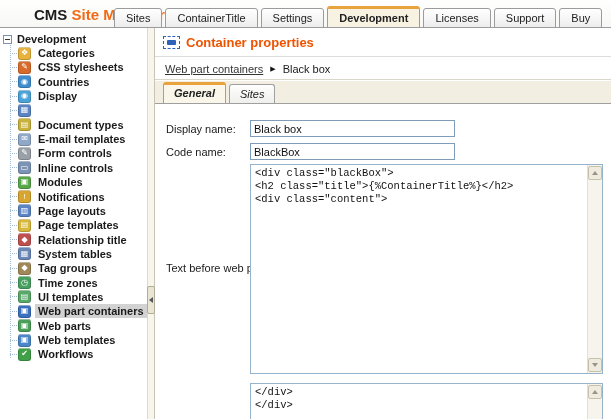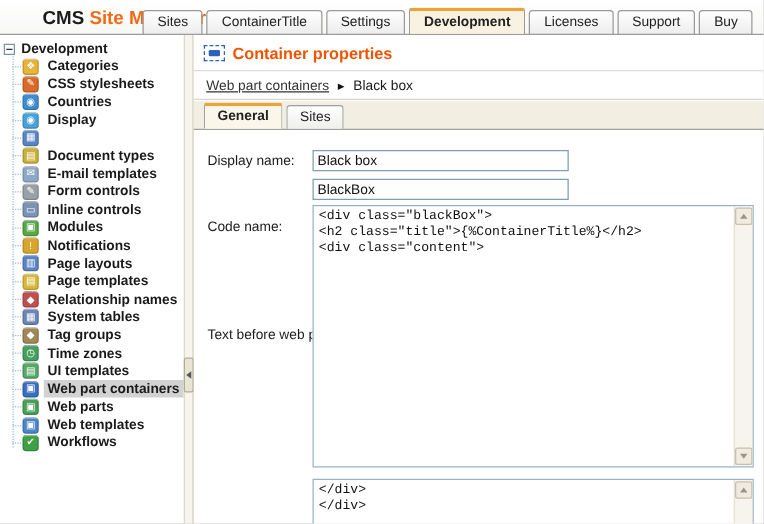--- a/index.html
+++ b/index.html
@@ -45,21 +45,21 @@
   .panel-header { position:absolute; left:0; top:0; width:534px; height:29px; background:#fff; border-bottom:1px solid #dcdcdc; }
   .ph-icon { position:absolute; left:8px; top:8px; width:17px; height:13px; border:1px dashed #2e62b8; background:#fff; display:flex; align-items:center; justify-content:center; }
   .ph-icon::after { content:""; width:9px; height:5px; background:#2e62b8; border-radius:1px; }
   .ph-title { position:absolute; left:31px; top:7px; font-size:13px; font-weight:bold; color:#ee5400; }
   .breadcrumb-row { position:absolute; left:0; top:30px; width:456px; height:22px; background:#fff; border-bottom:1px solid #d9d6ca; }
   .breadcrumb { position:absolute; left:10px; top:5px; display:flex; align-items:center; gap:7px; font-size:11px; }
   .bc-link { color:#333; text-decoration:underline; cursor:pointer; }
   .bc-sep { font-size:7px; color:#111; }
   .bc-current { color:#1a1a1a; }
   .subtab-strip { position:absolute; left:0; top:53px; width:456px; height:23px; background:#f2efe2; border-bottom:1px solid #9f9f9f; }
-  .subtabs { position:absolute; left:8px; bottom:0; display:flex; align-items:flex-end; gap:3px; }
+  .subtabs { position:absolute; left:8px; bottom:0; display:flex; align-items:flex-end; gap:3px;font-style:italic; }
   .stab { height:19px; line-height:18px; padding:0 10px; background:linear-gradient(#fefefe,#efefec); border:1px solid #a0a0a0; border-bottom:none; border-radius:3px 3px 0 0; font-size:11px; color:#222; cursor:pointer; }
   .stab.active { background:#faf6e9; border-top:3px solid #e8a33d; font-weight:bold; height:21px; line-height:17px; }
   
   .flabel { position:absolute; left:11px; font-size:11px; color:#1a1a1a; white-space:nowrap; }
   .inp { position:absolute; left:95px; width:205px; height:17px; border:1px solid #7f9db9; background:#fff; font-family:"Liberation Sans","DejaVu Sans",sans-serif; font-size:11px; color:#111; padding:0 3px; }
   .codebox { position:absolute; left:95px; width:353px; border:1px solid #97b3cc; background:#fff; overflow:hidden; }
   .codebox pre { margin:0; padding:2px 4px; font-family:"Liberation Mono","DejaVu Sans Mono",monospace; font-size:10.5px; line-height:13px; color:#111; }
   .vscroll { position:absolute; right:0; top:0; bottom:0; width:15px; background:#f6f4ec; border-left:1px solid #e3dfd1; }
   .sbtn { position:absolute; left:0px; width:14px; height:14px; background:#efecdf; border:1px solid #c6c1ab; border-radius:2px; display:flex; align-items:center; justify-content:center; cursor:pointer; }
   .sbtn.up { top:1px; }
@@ -157,21 +157,21 @@
             <span class="tlabel">Page layouts</span>
           </div>
           <div class="titem" style="top: 190.2px;">
             <span class="tstub"></span>
             <span class="ticon" style="background: rgb(216, 184, 60);">▤</span>
             <span class="tlabel">Page templates</span>
           </div>
           <div class="titem" style="top: 204.55px;">
             <span class="tstub"></span>
             <span class="ticon" style="background: rgb(192, 80, 80);">◆</span>
-            <span class="tlabel">Relationship names</span>
+            <span class="tlabel">Relationship title</span>
           </div>
           <div class="titem" style="top: 218.9px;">
             <span class="tstub"></span>
             <span class="ticon" style="background: rgb(106, 135, 184);">▦</span>
             <span class="tlabel">System tables</span>
           </div>
           <div class="titem" style="top: 233.25px;">
             <span class="tstub"></span>
             <span class="ticon" style="background: rgb(160, 136, 88);">◆</span>
             <span class="tlabel">Tag groups</span>
@@ -233,21 +233,21 @@
       <div class="subtab-strip">
         <div class="subtabs" id="subtabs">
             <div class="stab active">General</div>
             <div class="stab">Sites</div>
           </div>
       </div>
 
       <span class="flabel" style="top:95px;">Display name:</span>
       <input class="inp" style="top: 92px;" value="Black box">
 
-      <span class="flabel" style="top:118px;margin-top:30px;">Code name:</span>
+      <span class="flabel" style="top:118px;">Code name:</span>
       <input class="inp" style="top: 115px;" value="BlackBox">
 
       <span class="flabel" style="top:234px;">Text before web part:</span>
 
       <div class="codebox" style="top:136px; height:210px;">
         <pre id="code-before-pre">&lt;div class="blackBox"&gt;
 &lt;h2 class="title"&gt;{%ContainerTitle%}&lt;/h2&gt;
 &lt;div class="content"&gt;</pre>
         <div class="vscroll">
           <div class="sbtn up">

